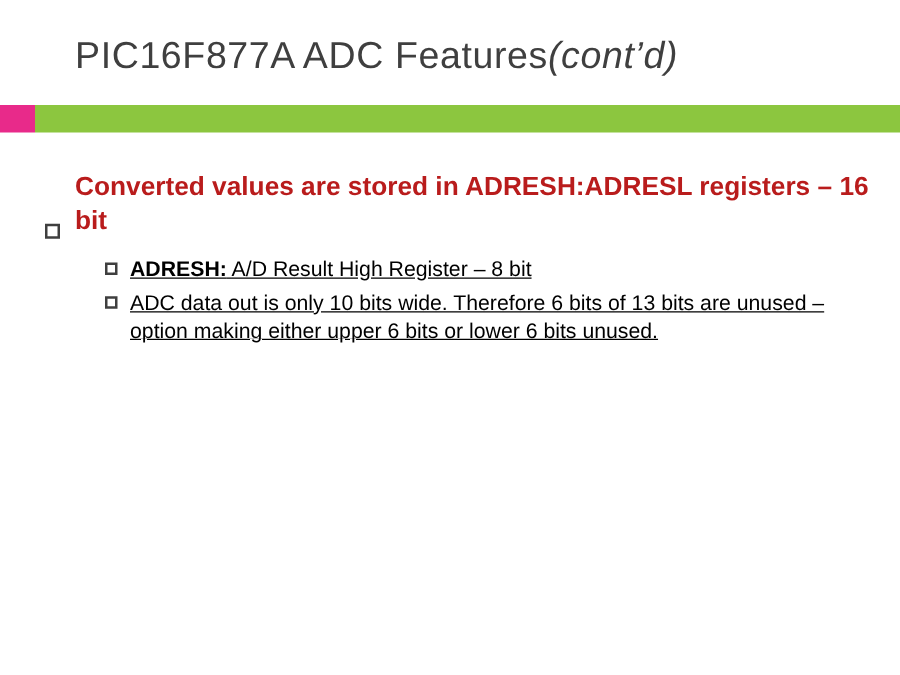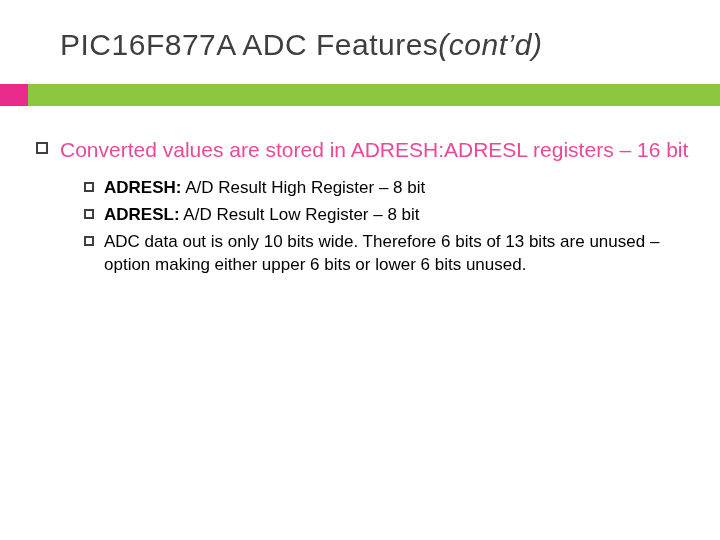--- a/index.html
+++ b/index.html
@@ -53,24 +53,25 @@
     background: #8cc63f;
   }
   .body {
     position: absolute;
     top: 136px;
     left: 36px;
     right: 24px;
   }
   .lvl1 {
     display: flex;
-    align-items: flex-start;
+    align-items: flex-end;
     font-size: 21px;
     line-height: 1.3;
-    color: #ec4899;
+    color: #b91c1c;
+    font-weight: bold;
   }
   .lvl1 .bullet {
     flex: 0 0 auto;
     width: 12px;
     height: 12px;
     border: 2px solid #3f3f3f;
     margin-top: 6px;
     margin-right: 12px;
     box-sizing: border-box;
   }
@@ -92,20 +93,21 @@
     flex: 0 0 auto;
     width: 10px;
     height: 10px;
     border: 2px solid #3f3f3f;
     margin-top: 5px;
     margin-right: 10px;
     box-sizing: border-box;
   }
   .lvl2 .text {
     flex: 1 1 auto;
+    text-decoration: underline;
   }
   .lvl2 .text b {
     font-weight: bold;
   }
 </style>
 </head>
 <body>
 
 <div class="slide">
 
@@ -125,24 +127,20 @@
       <span class="text">Converted values are stored in ADRESH:ADRESL registers – 16 bit</span>
     </div>
 
     <div class="sublist">
 
       <div class="lvl2">
         <span class="bullet"></span>
         <span class="text"><b>ADRESH:</b><span> A/D Result High Register – 8 bit</span></span>
       </div>
 
-      <div class="lvl2">
-        <span class="bullet"></span>
-        <span class="text"><b>ADRESL:</b><span> A/D Result Low Register – 8 bit</span></span>
-      </div>
 
       <div class="lvl2">
         <span class="bullet"></span>
         <span class="text"><b></b><span>ADC data out is only 10 bits wide. Therefore 6 bits of 13 bits are unused – option making either upper 6 bits or lower 6 bits unused.</span></span>
       </div>
 
 
     </div>
 
   </div>

